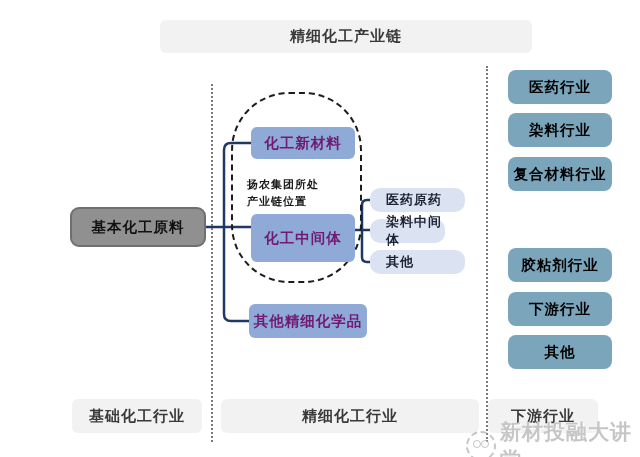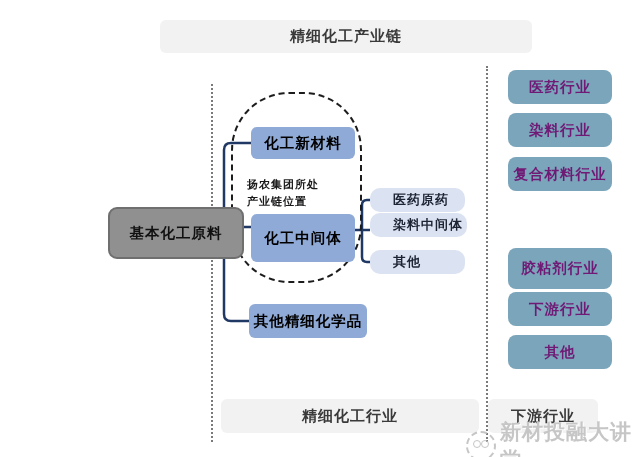--- a/index.html
+++ b/index.html
@@ -14,38 +14,38 @@
     border-radius:6px;
     display:flex;align-items:center;justify-content:center;
     font-weight:bold;font-size:15px;color:#3a3a3a;
     letter-spacing:1px;z-index:2;
   }
   
   .box-blue{
     background:var(--box-blue,#8faad6);
     border-radius:6px;
     display:flex;align-items:center;justify-content:center;
-    font-weight:bold;font-size:14.5px;color:#000000;
+    font-weight:bold;font-size:14.5px;color:#701a75;
     letter-spacing:1px;z-index:3;
   }
   
   .box-light{
     background:var(--box-light-blue,#dbe2f1);
     border-radius:10px;
     display:flex;align-items:center;justify-content:flex-start;
-    padding-left:23px;
+    padding-left:16px;
     font-weight:bold;font-size:13px;color:#1d2433;
     letter-spacing:1px;z-index:3;
   }
   
   .box-teal{
     background:var(--box-teal,#7aa5bb);
     border-radius:8px;
     display:flex;align-items:center;justify-content:center;
-    font-weight:bold;font-size:14.5px;color:#701a75;
+    font-weight:bold;font-size:14.5px;color:#000000;
     letter-spacing:1px;z-index:2;
   }
   
   .box-gray{
     background:var(--box-gray,#909090);
     border:2px solid var(--box-gray-border,#6f6f6f);
     border-radius:9px;
     display:flex;align-items:center;justify-content:center;
     font-weight:bold;font-size:14.5px;color:#111111;
     letter-spacing:1px;z-index:3;
@@ -93,46 +93,47 @@
     <path d="M251 143 H231 Q224 143 224 150 V314 Q224 321 231 321 H249" stroke="#1f3864" stroke-width="2.5" fill="none"></path>
     <path d="M355 230 H370" stroke="#1f3864" stroke-width="2.5" fill="none"></path>
     <path d="M370 200 H367 Q362 200 362 205 V257 Q362 262 367 262 H370" stroke="#1f3864" stroke-width="2.5" fill="none"></path>
   </svg>
 
   <div class="abs pill-gray" style="left:160px;top:20px;width:372px;height:33px;">精细化工产业链</div>
 
   <div class="abs divider" style="left:211px;top:84px;height:358px;"></div>
   <div class="abs divider" style="left:486px;top:66px;height:376px;"></div>
 
-  <div class="abs box-gray" style="left:70px;top:207px;width:136px;height:52px;margin-left:38px;">基本化工原料</div>
+  <div class="abs box-gray" style="left:70px;top:207px;width:136px;height:40px;">基本化工原料</div>
 
   <div class="abs capsule" style="left:231px;top:92px;width:131px;height:191px;"></div>
 
   <div class="abs box-blue" style="left:251px;top:127px;width:104px;height:32px;">化工新材料</div>
 
   <div class="abs annotation" style="left:247px;top:176px;width:112px;">
     <div>扬农集团所处</div>
     <div>产业链位置</div>
   </div>
 
   <div class="abs box-blue" style="left:251px;top:214px;width:104px;height:48px;">化工中间体</div>
 
   <div class="abs box-light" style="left:370px;top:188px;width:95px;height:24px;">医药原药</div>
-  <div class="abs box-light" style="left:370px;top:213px;width:97px;height:24px;">染料中间体</div>
+  <div class="abs box-light" style="left:370px;top:219px;width:75px;height:24px;">染料中间体</div>
   <div class="abs box-light" style="left:370px;top:250px;width:95px;height:24px;">其他</div>
 
   <div class="abs box-blue" style="left:249px;top:304px;width:118px;height:34px;">其他精细化学品</div>
 
   <div class="abs box-teal" style="left:508px;top:70px;width:104px;height:34px;">医药行业</div>
   <div class="abs box-teal" style="left:508px;top:113px;width:104px;height:34px;">染料行业</div>
   <div class="abs box-teal" style="left:508px;top:157px;width:104px;height:34px;">复合材料行业</div>
-  <div class="abs box-teal" style="left:508px;top:248px;width:104px;height:41px;">胶粘剂行业</div>
+  <div class="abs box-teal" style="left:508px;top:248px;width:104px;height:34px;">胶粘剂行业</div>
   <div class="abs box-teal" style="left:508px;top:292px;width:104px;height:34px;">下游行业</div>
   <div class="abs box-teal" style="left:508px;top:335px;width:104px;height:34px;">其他</div>
 
+  <div class="abs pill-gray" style="left:72px;top:399px;width:130px;height:34px;">基础化工行业</div>
   <div class="abs pill-gray" style="left:221px;top:399px;width:258px;height:34px;">精细化工行业</div>
   <div class="abs pill-gray" style="left:488px;top:399px;width:110px;height:34px;">下游行业</div>
 
   <div class="abs watermark" style="left:466px;top:418px;">
     <span class="watermark-icon"></span>
     <span class="watermark-text">新材投融大讲堂</span>
   </div>
 
 </div>
 

